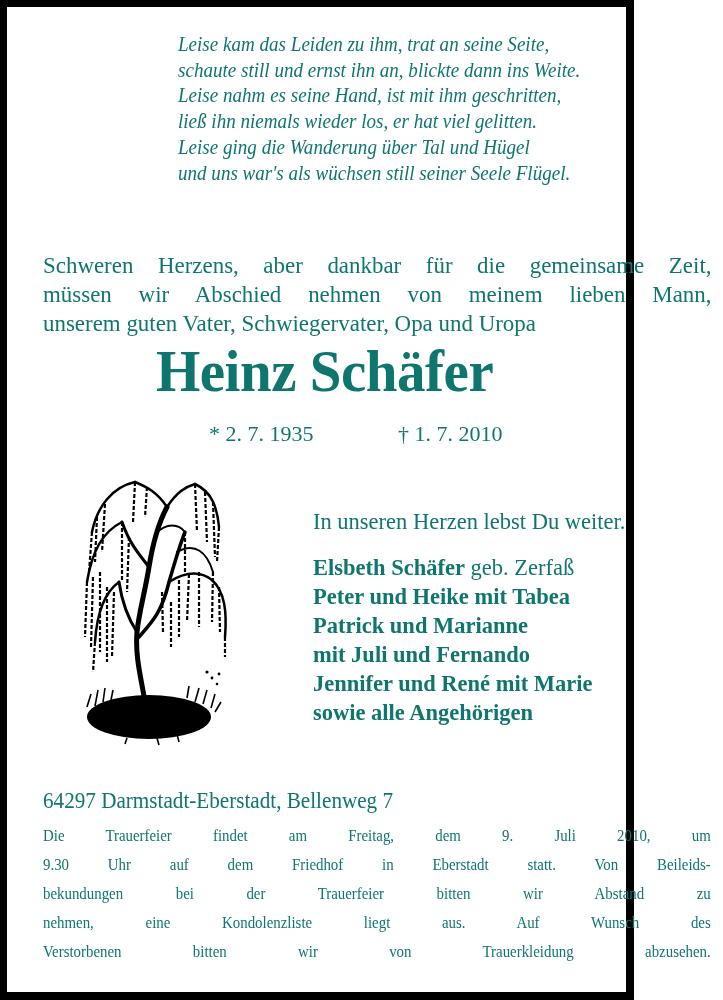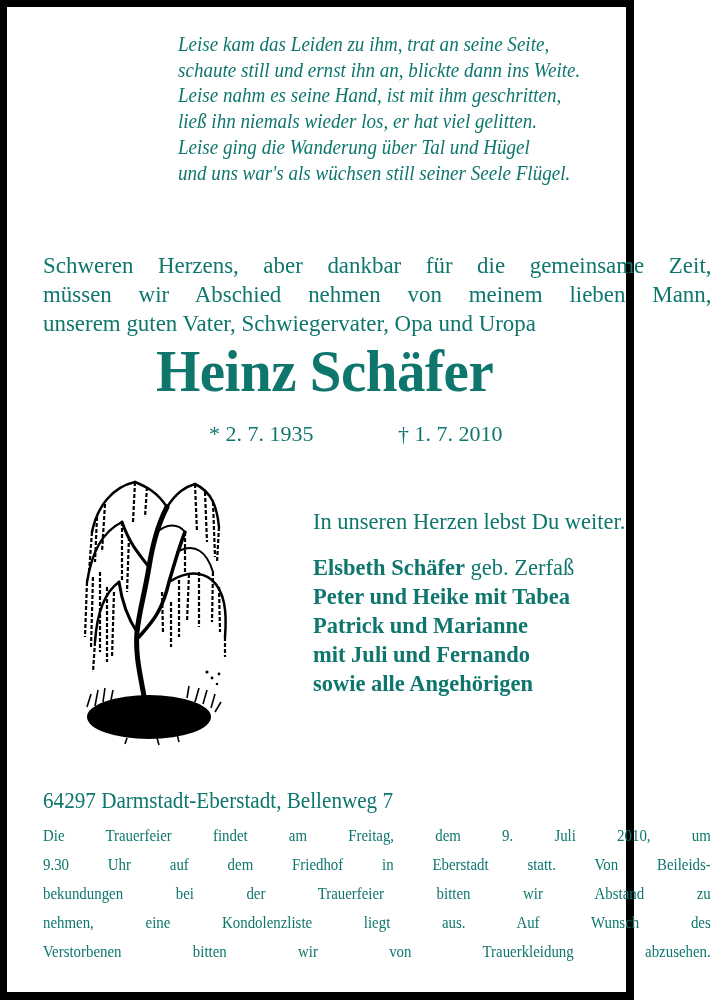--- a/index.html
+++ b/index.html
@@ -174,20 +174,21 @@
   </svg>
 
   <div class="family">
     <div class="motto">In unseren Herzen lebst Du weiter.</div>
     <div class="member">
       <span>Elsbeth Schäfer</span><span class="suffix"> geb. Zerfaß</span>
     </div>
     <div class="member"><span>Peter und Heike mit Tabea</span></div>
     <div class="member"><span>Patrick und Marianne</span></div>
     <div class="member"><span>mit Juli und Fernando</span></div>
+    <div class="member"><span>Jennifer und René mit Marie</span></div>
     <div class="member"><span>sowie alle Angehörigen</span></div>
   </div>
 
   <div class="address">64297 Darmstadt-Eberstadt, Bellenweg 7</div>
 
   <div class="notice">
     <div class="inner">
       <span class="line">Die Trauerfeier findet am Freitag, dem 9. Juli 2010, um</span>
       <span class="line">9.30 Uhr auf dem Friedhof in Eberstadt statt. Von Beileids-</span>
       <span class="line">bekundungen bei der Trauerfeier bitten wir Abstand zu</span>

